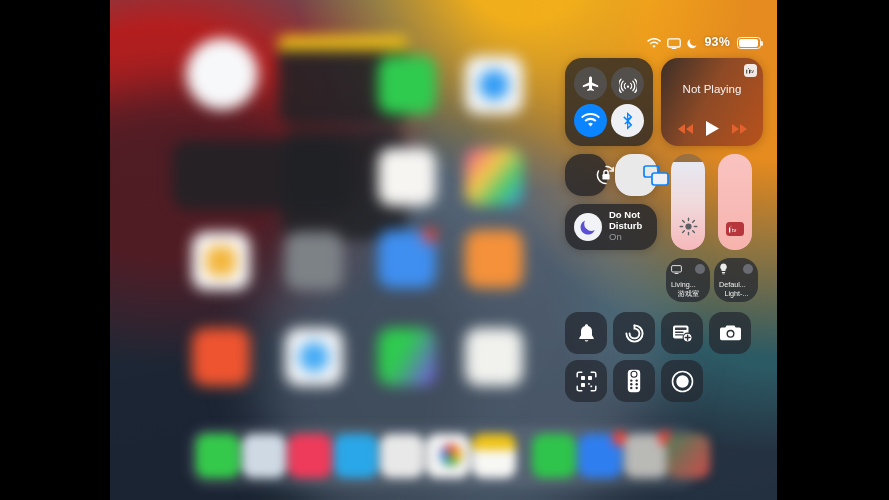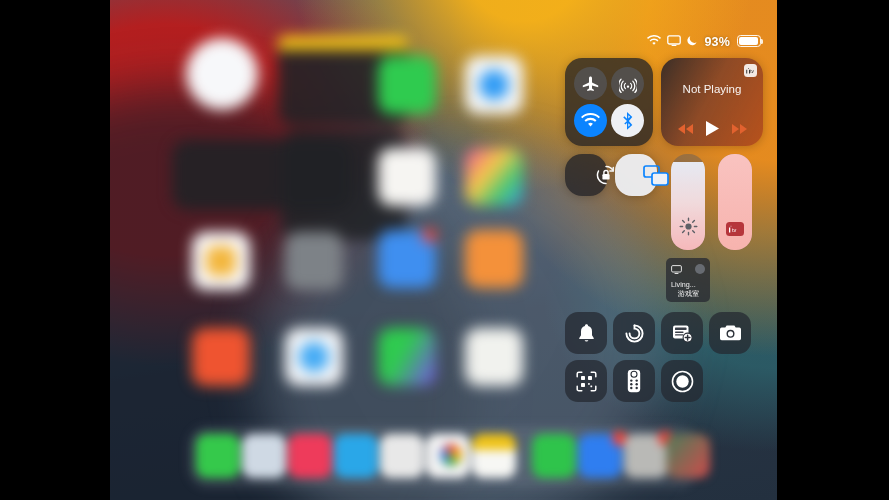--- a/index.html
+++ b/index.html
@@ -65,21 +65,21 @@
     position:absolute; left:78px; bottom:12px; width:510px; height:62px;
     border-radius:20px; background:rgba(140,150,165,0.22);
     filter:blur(5px);
   }
   .dockicons { position:absolute; left:78px; bottom:18px; width:510px; height:50px; filter:blur(5px); }
   .dockicon { position:absolute; top:2px; width:44px; height:44px; border-radius:11px; }
 
   
   .statusbar {
     position:absolute; right:16px; top:35px;
-    display:flex; align-items:flex-start; gap:6px;
+    display:flex; align-items:flex-end; gap:6px;
     color:#fff; font-size:12.5px; font-weight:600;
     text-shadow:0 0 3px rgba(0,0,0,0.35);
   }
   .sb-pct { font-size:12.5px; letter-spacing:0.2px; }
   .batt {
     width:24px; height:12px; border:1.6px solid rgba(255,255,255,0.92);
     border-radius:3.5px; position:relative; margin-left:1px;
   }
   .batt::after {
     content:""; position:absolute; right:-3.4px; top:3px;
@@ -158,21 +158,21 @@
   }
   .slider .fill { position:absolute; left:0; right:0; bottom:0; }
   #sl-bright { left:106px; top:96px; }
   #sl-bright .fill { background:linear-gradient(180deg, #e6e9f2 0%, #f0dadc 46%, #f6b8ba 100%); }
   #sl-tv { left:153px; top:96px; }
   #sl-tv .fill { background:linear-gradient(180deg,#f9c3c0 0%, #f7b3ae 100%); }
   .slider .glyph { position:absolute; left:0; right:0; bottom:14px; display:flex; justify-content:center; }
 
   
   .acc {
-    position:absolute; width:44px; height:44px; border-radius:5px;
+    position:absolute; width:44px; height:44px; border-radius:16px;
     background:rgba(40,42,50,0.78);
   }
   #acc-1 { left:101px; top:200px; }
   #acc-2 { left:149px; top:200px; }
   .acc-top { position:absolute; left:5px; top:5px; right:5px; height:12px; display:flex; align-items:center; justify-content:space-between; }
   .acc-pwr { width:10px; height:10px; border-radius:50%; background:rgba(120,124,134,0.75); }
   .acc-lines { position:absolute; left:5px; bottom:4px; right:4px; }
   .acc-l1 { color:rgba(255,255,255,0.92); font-size:7.2px; line-height:9px; font-weight:500; white-space:nowrap; overflow:hidden; }
   .acc-l2 { color:rgba(255,255,255,0.92); font-size:7.2px; line-height:9px; font-weight:500; white-space:nowrap; overflow:hidden;text-align:center; }
 
@@ -359,20 +359,31 @@
 
       <div class="mod" id="mod-mirror" style="display:flex;align-items:center;justify-content:center;">
         <span>
           <svg width="26" height="21" viewBox="0 0 26 21">
             <rect x="1" y="1" width="15" height="11" rx="2" fill="none" stroke="#0b84ff" stroke-width="1.7"></rect>
             <rect x="9" y="8" width="16" height="12" rx="2.2" fill="#eef0f5" stroke="#0b84ff" stroke-width="1.7"></rect>
           </svg>
         </span>
       </div>
 
+      <div class="mod" id="mod-dnd">
+        <div class="dnd-knob">
+          <svg width="17" height="17" viewBox="0 0 17 17">
+              <path d="M14.8 11.1A7.2 7.2 0 0 1 5.1 1.4 7.4 7.4 0 1 0 14.8 11.1z" fill="#5a4fd6"></path>
+            </svg>
+        </div>
+        <div class="dnd-text">
+          <div class="dnd-t1">Do Not Disturb</div>
+          <div class="dnd-t2">On</div>
+        </div>
+      </div>
 
 
       <div class="slider" id="sl-bright">
         <div class="fill" style="height:92%"></div>
         <div class="glyph">
           <svg width="19" height="19" viewBox="0 0 19 19">
               <g stroke="#5d5f66" stroke-width="1.4" stroke-linecap="round">
                 <circle cx="9.5" cy="9.5" r="3.1" fill="#5d5f66" stroke="none"></circle>
                 <path d="M9.5 1.2v2.4M9.5 15.4v2.4M1.2 9.5h2.4M15.4 9.5h2.4M3.6 3.6l1.7 1.7M13.7 13.7l1.7 1.7M15.4 3.6l-1.7 1.7M5.3 13.7l-1.7 1.7"></path>
               </g>
@@ -401,20 +412,36 @@
               </svg>
           </span>
           <span class="acc-pwr"></span>
         </div>
         <div class="acc-lines">
           <div class="acc-l1">Living...</div>
           <div class="acc-l2">游戏室</div>
         </div>
       </div>
 
+      <div class="acc" id="acc-2">
+        <div class="acc-top">
+          <span>
+            <svg width="9" height="12" viewBox="0 0 9 12">
+                <path d="M4.5.6a3.4 3.4 0 0 1 2 6.1v1.2h-4V6.7A3.4 3.4 0 0 1 4.5.6z" fill="rgba(255,255,255,0.9)"></path>
+                <rect x="2.8" y="9" width="3.4" height="0.9" rx="0.4" fill="rgba(255,255,255,0.9)"></rect>
+                <rect x="3.2" y="10.4" width="2.6" height="0.9" rx="0.4" fill="rgba(255,255,255,0.9)"></rect>
+              </svg>
+          </span>
+          <span class="acc-pwr"></span>
+        </div>
+        <div class="acc-lines">
+          <div class="acc-l1">Defaul...</div>
+          <div class="acc-l2">Light-...</div>
+        </div>
+      </div>
 
       <div class="ctl r1 c1">
         <span>
           <svg width="19" height="20" viewBox="0 0 19 20">
               <path d="M9.5 1.2c-.9 0-1.6.7-1.6 1.5v.4A5.6 5.6 0 0 0 4 8.6v3.6L2.3 15v1.1h14.4V15L15 12.2V8.6a5.6 5.6 0 0 0-3.9-5.5v-.4c0-.8-.7-1.5-1.6-1.5z" fill="#fff"></path>
               <path d="M7.6 17.2a2 2 0 0 0 3.8 0z" fill="#fff"></path>
             </svg>
         </span>
       </div>
       <div class="ctl r1 c2">

